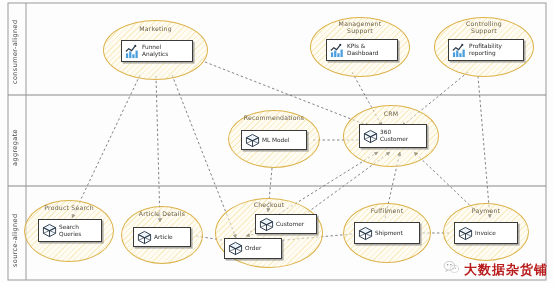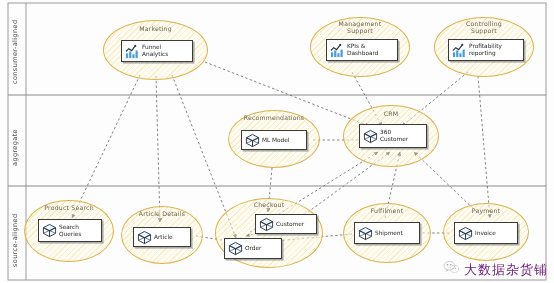--- a/index.html
+++ b/index.html
@@ -63,23 +63,24 @@
     font-family:"DejaVu Sans", sans-serif;
     white-space:pre-line;
   }
 
   
   #watermark{
     position:absolute;right:6px;bottom:3px;
     display:flex;align-items:center;gap:4px;
   }
   #watermark .wm-text{
-    font-size:13px;color:#701a75;
+    font-size:13px;color:#b91c1c;
     font-family:"DejaVu Sans", sans-serif;
     letter-spacing:1px;
+    font-weight:bold;
   }
 </style>
 </head>
 <body>
 
 <div id="canvas">
 
   <svg id="diagram-svg" viewBox="0 0 554 283" preserveAspectRatio="none">
     <defs>
       <marker id="ah" viewBox="0 0 10 10" refX="9" refY="5" markerWidth="5" markerHeight="5" orient="auto-start-reverse">

